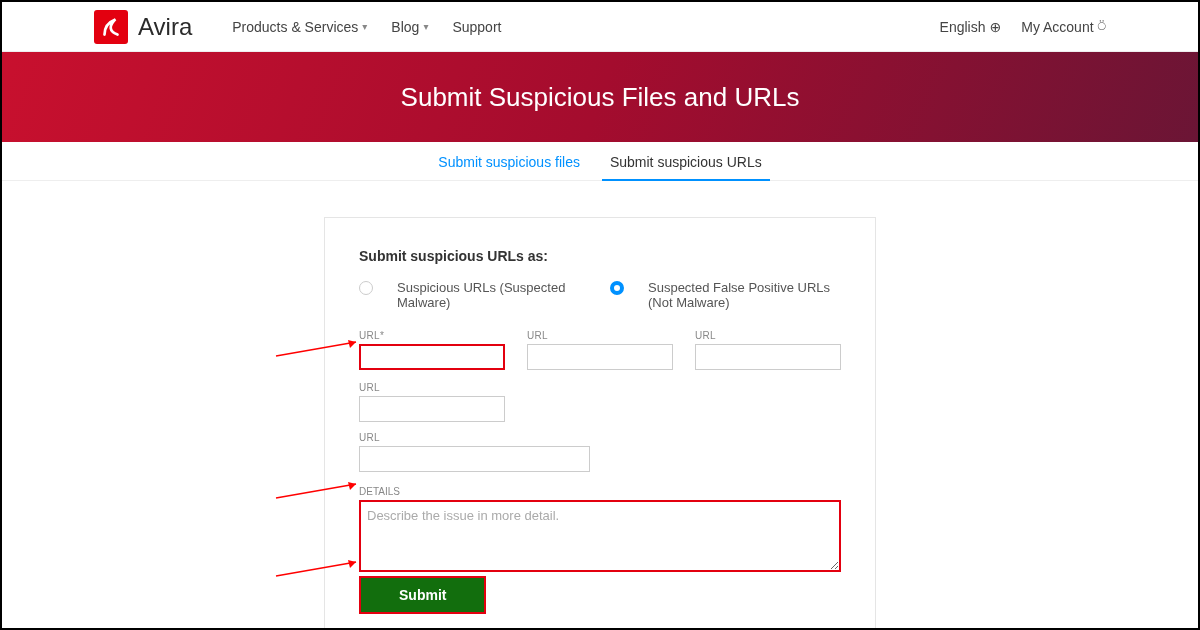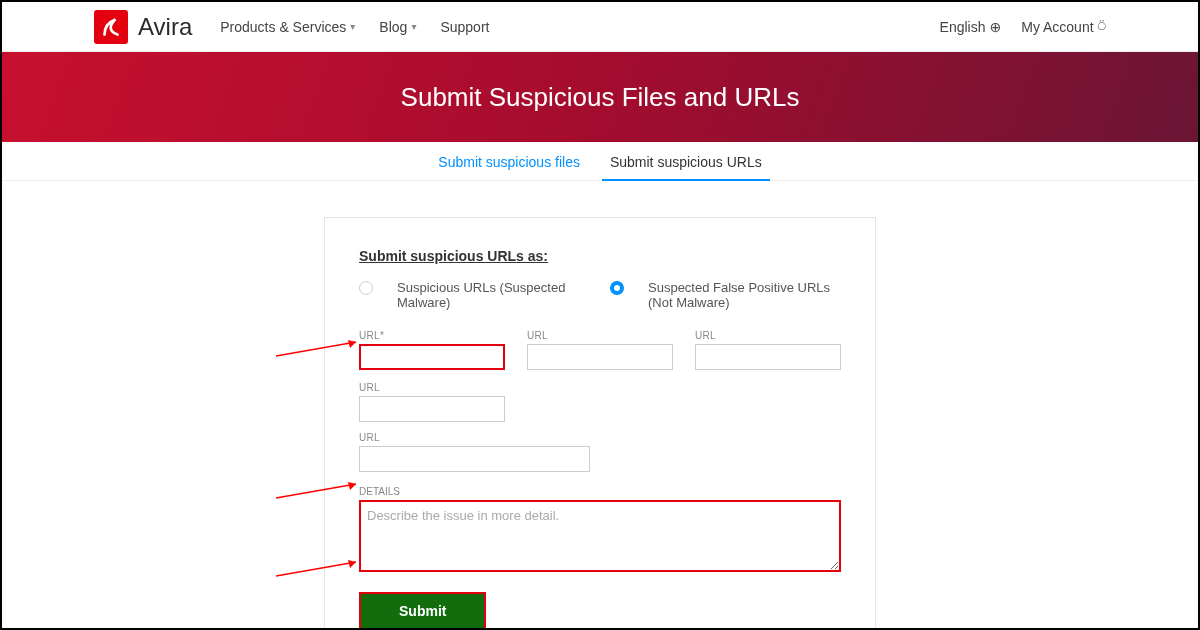--- a/index.html
+++ b/index.html
@@ -1,46 +1,46 @@
 <!DOCTYPE html>
 <html><head>
 <meta charset="utf-8">
 <style>
 * { box-sizing: border-box; margin: 0; padding: 0; }
 body { font-family: -apple-system, BlinkMacSystemFont, "Segoe UI", Arial, sans-serif; background: #fff; width: 1200px; height: 630px; overflow: hidden; position: relative; border: 2px solid #000; }
 .header { display: flex; align-items: center; padding: 10px 92px; border-bottom: 1px solid #eee; height: 50px; }
 .logo-box { width: 34px; height: 34px; background: #e3000f; display: flex; align-items: center; justify-content: center; border-radius: 3px; }
 .logo-box svg { width: 26px; height: 26px; }
 .brand { font-size: 24px; font-weight: 400; margin-left: 10px; color: #2b2b2b; }
-.nav { display: flex; gap: 24px; margin-left: 28px; font-size: 14px; color: #444; }
+.nav { display: flex; gap: 24px; margin-left: 40px; font-size: 14px; color: #444; }
 .nav-item { display: flex; align-items: center; gap: 4px; cursor: pointer; }
 .spacer { flex: 1; }
 .right-nav { display: flex; gap: 20px; font-size: 14px; color: #444; }
 .chev { font-size: 10px; color: #888; }
 .hero { background: linear-gradient(110deg, #c8102e 0%, #a40c2e 50%, #6b1535 100%); height: 90px; display: flex; align-items: center; justify-content: center; }
 .hero-title { color: #fff; font-size: 26px; font-weight: 300; }
 .tabs { display: flex; justify-content: center; gap: 30px; border-bottom: 1px solid #eee; padding: 12px 4px 10px; font-size: 14px; }
 .tab-inactive { color: #0091ff; cursor: pointer; }
 .tab-active { color: #333; cursor: pointer; position: relative; }
 .tab-active::after { content: ''; position: absolute; left: -8px; right: -8px; bottom: -11px; height: 2px; background: #0091ff; }
 .form-card { width: 552px; margin: 36px auto 0; border: 1px solid #e5e5e5; padding: 30px 34px; }
-.form-heading { font-size: 14px; font-weight: 700; color: #333; margin-bottom: 16px; text-decoration: underline; }
+.form-heading { font-size: 14px; font-weight: 700; color: #333; margin-bottom: 16px; }
 .radio-row { display: flex; gap: 20px; margin-bottom: 20px; }
 .radio-opt { display: flex; gap: 24px; font-size: 13px; color: #555; align-items: flex-start; width: 50%; }
 .radio-circle { width: 14px; height: 14px; border: 1px solid #ccc; border-radius: 50%; flex-shrink: 0; margin-top: 1px; }
 .radio-circle.selected { border: 4px solid #0091ff; width: 14px; height: 14px; }
 .field-grid { display: grid; grid-template-columns: 1fr 1fr 1fr; gap: 12px 22px; margin-bottom: 10px; }
 .field-label { font-size: 10px; color: #888; text-transform: uppercase; letter-spacing: 0.3px; margin-bottom: 3px; display: block; }
 .field-input { width: 100%; height: 26px; border: 1px solid #ccc; padding: 2px 6px; font-size: 13px; }
 .field-input.highlight { border: 2px solid #e3000f; }
 .half-field { width: 48%; margin-bottom: 14px; }
 .details-label { font-size: 10px; color: #888; text-transform: uppercase; margin-bottom: 3px; }
 .details-area { width: 100%; height: 72px; border: 2px solid #e3000f; padding: 6px; font-size: 13px; resize: both; font-family: inherit; color: #8b5cf6; }
 .details-area::placeholder { color: #aaa; }
-.submit-btn { background: #126e0d; color: #fff; border: 2px solid #e3000f; padding: 9px 38px; font-size: 14px; font-weight: 600; cursor: pointer; margin-top: 16px; }
+.submit-btn { background: #126e0d; color: #fff; border: 2px solid #e3000f; padding: 9px 38px; font-size: 14px; font-weight: 600; cursor: pointer; margin-top: 0; }
 .arrow { position: absolute; width: 90px; height: 20px; }
 .arrow svg { width: 100%; height: 100%; }
 </style>
 </head>
 <body>
 
 <div class="header">
   <div class="logo-box">
     <svg viewBox="0 0 24 24">
         <path d="M6 19 C 6 14, 8 8, 16 5 C 10 11, 10 16, 18 19" stroke="#fff" stroke-width="2.5" fill="none" stroke-linecap="round"></path>

